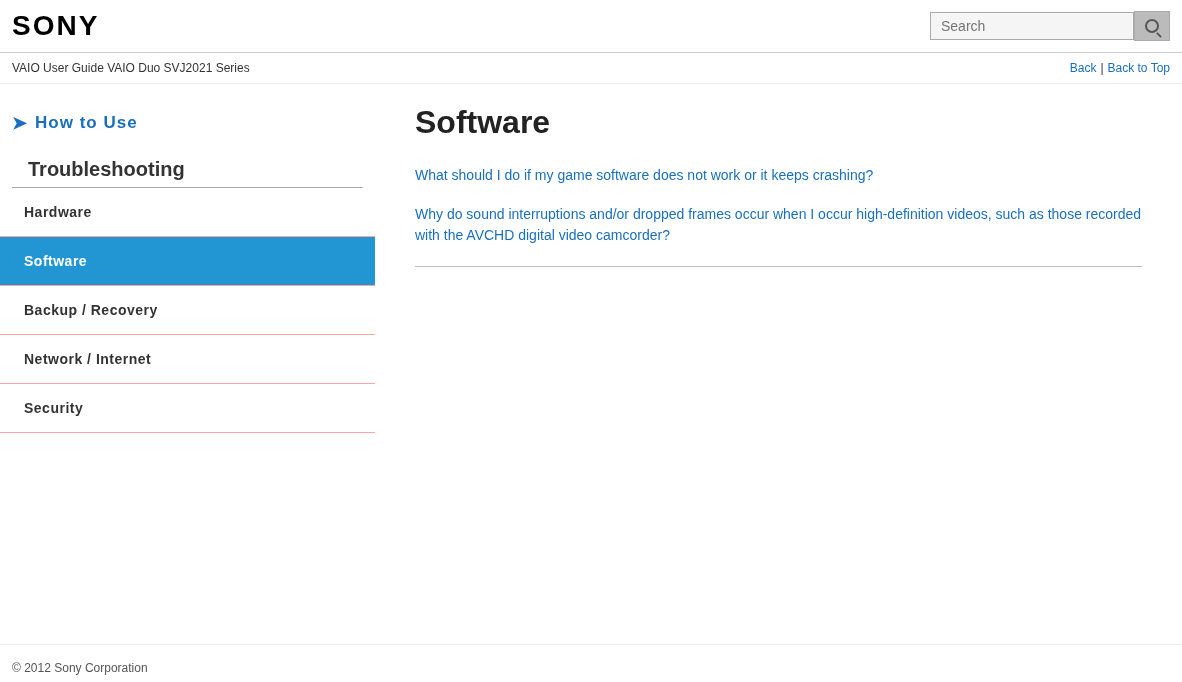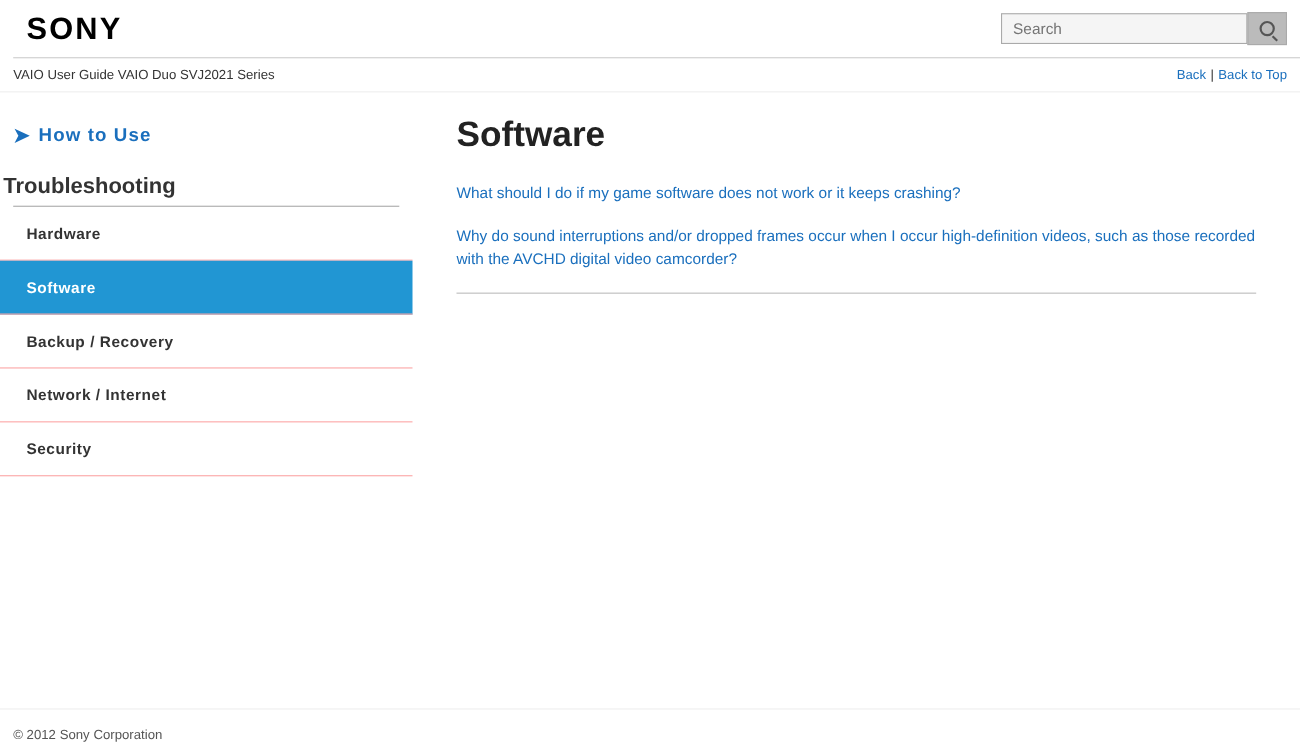--- a/index.html
+++ b/index.html
@@ -5,35 +5,34 @@
     * { margin: 0; padding: 0; box-sizing: border-box; }
     body { font-family: Arial, sans-serif; font-size: 14px; color: #333; background: #fff; width: 1182px; min-height: 682px; }
 
     
     .header {
       display: flex;
       justify-content: space-between;
       align-items: center;
       padding: 10px 12px;
       border-bottom: 1px solid #ccc;
-      margin-left: 12px;
     }
     .sony-logo {
       font-size: 28px;
       font-weight: bold;
       letter-spacing: 2px;
       color: #000;
       font-family: Arial, sans-serif;
     }
     .header-search {
       display: flex;
       align-items: center;
     }
     .search-input {
-      width: 224px;
+      width: 204px;
       padding: 5px 10px;
       border: 1px solid #aaa;
       background: #f5f5f5;
       font-size: 14px;
       color: #000000;
       outline: none;
     }
     .search-button {
       width: 36px;
       height: 30px;
@@ -113,21 +112,21 @@
       color: #1a6fbd;
       font-size: 17px;
       font-weight: bold;
       letter-spacing: 1px;
     }
 
     .sidebar-section-title {
       font-size: 20px;
       font-weight: bold;
       color: #333;
-      padding: 8px 12px 6px 3px;
+      padding: 8px 12px 6px 28px;
     }
     .sidebar-divider {
       border: none;
       border-top: 1px solid #aaa;
       margin: 0 12px;
     }
     .sidebar-item {
       display: block;
       padding: 16px 12px 16px 24px;
       font-size: 14px;

